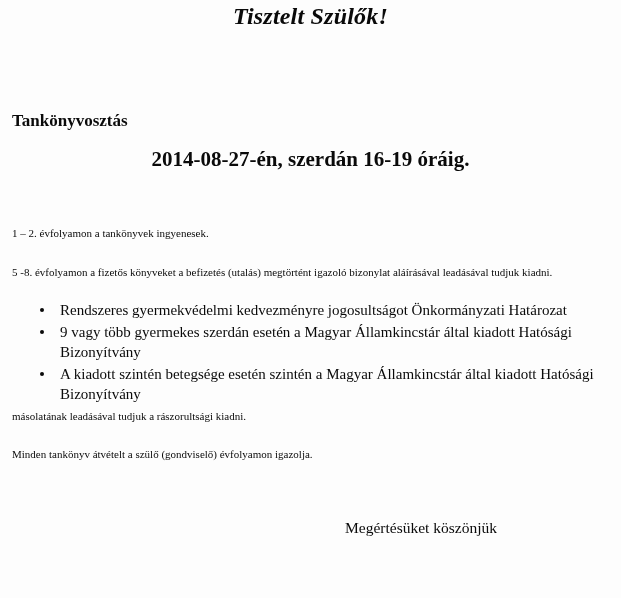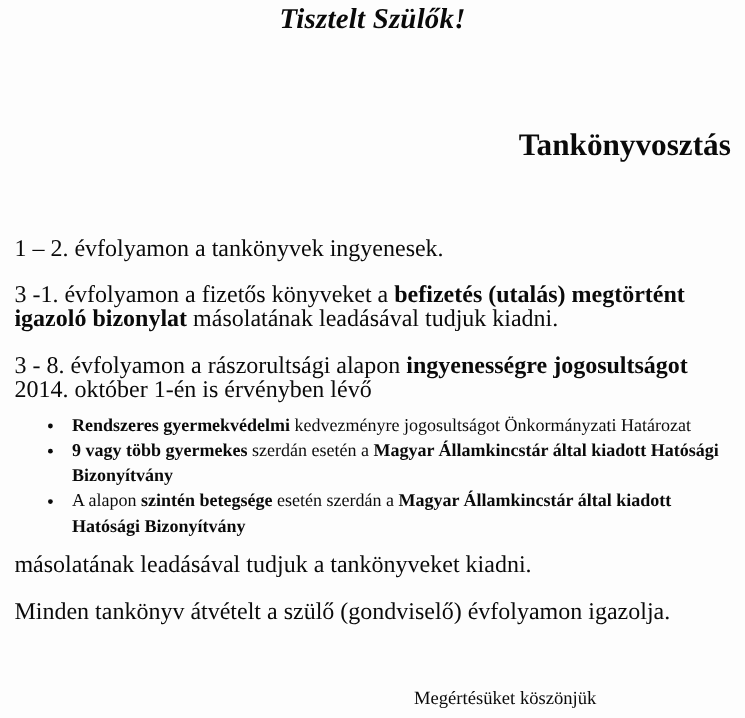--- a/index.html
+++ b/index.html
@@ -31,48 +31,48 @@
     line-height: 28px;
     margin: 0;
     padding-top: 2px;
     letter-spacing: 0.2px;
   }
   .heading-block {
     margin: 0;
     padding-top: 76px;
   }
   .heading-1 {
-    text-align: right;
-    font-size: 26px;
+    text-align: left;
+    font-size: 17px;
     font-weight: bold;
     line-height: 30px;
     margin: 0;
   }
   .heading-2 {
     text-align: center;
     font-size: 21px;
     font-weight: bold;
     line-height: 30px;
     margin: 0;
     padding-top: 8px;
   }
   .body-block {
     padding-top: 49px;
   }
   p.para {
-    font-size: 20px;
+    font-size: 11px;
     line-height: 20.5px;
-    margin: 12px 0 18px 0;
+    margin: 0 0 18px 0;
     text-align: left;
   }
   p.para.tight {
     margin-bottom: 0;
   }
   .b {
-    font-weight: bold;
+    font-weight: normal;
   }
   ul.bullets {
     list-style: none;
     margin: 9px 0 0 0;
     padding: 0;
   }
   ul.bullets li {
     font-size: 15px;
     line-height: 20.5px;
     position: relative;
@@ -104,57 +104,55 @@
 </style>
 </head>
 <body>
 
 <div class="page">
 
   <h1 class="doc-title">Tisztelt Szülők!</h1>
 
   <div class="heading-block">
     <div class="heading-1">Tankönyvosztás</div>
+    <div class="heading-2">2014-08-27-én, szerdán 16-19 óráig.</div>
   </div>
 
   <div class="body-block">
 
     <p class="para">
       <span>1 – 2. évfolyamon a tankönyvek ingyenesek.</span>
     </p>
 
     <p class="para">
-      <span>3 -1. évfolyamon a fizetős könyveket a </span><span class="b">befizetés (utalás) megtörtént igazoló bizonylat</span><span> másolatának leadásával tudjuk kiadni.</span>
+      <span>5 -8. évfolyamon a fizetős könyveket a </span><span class="b">befizetés (utalás) megtörtént igazoló bizonylat</span><span> aláírásával leadásával tudjuk kiadni.</span>
     </p>
 
-    <p class="para tight">
-      <span>3 - 8. évfolyamon a rászorultsági alapon </span><span class="b">ingyenességre jogosultságot</span><span> 2014. október 1-én is érvényben lévő</span>
-    </p>
 
     <ul class="bullets">
 
       <li>
         <span class="dot"></span>
         <span class="b">Rendszeres gyermekvédelmi</span><span> kedvezményre jogosultságot Önkormányzati Határozat</span>
       </li>
 
       <li>
         <span class="dot"></span>
         <span class="b">9 vagy több gyermekes</span><span> szerdán esetén a </span><span class="b">Magyar Államkincstár által kiadott Hatósági Bizonyítvány</span>
       </li>
 
       <li>
         <span class="dot"></span>
-        <span>A alapon </span><span class="b">szintén betegsége</span><span> esetén szerdán a </span><span class="b">Magyar Államkincstár által kiadott Hatósági Bizonyítvány</span>
+        <span>A kiadott </span><span class="b">szintén betegsége</span><span> esetén szintén a </span><span class="b">Magyar Államkincstár által kiadott Hatósági Bizonyítvány</span>
       </li>
 
     </ul>
 
     <p class="para after-list">
-      <span>másolatának leadásával tudjuk a tankönyveket kiadni.</span>
+      <span>másolatának leadásával tudjuk a rászorultsági kiadni.</span>
     </p>
 
     <p class="para closing">
       <span>Minden tankönyv átvételt a szülő (gondviselő) évfolyamon igazolja.</span>
     </p>
 
     <p class="signoff">
       <span>Megértésüket köszönjük</span>
     </p>
 

